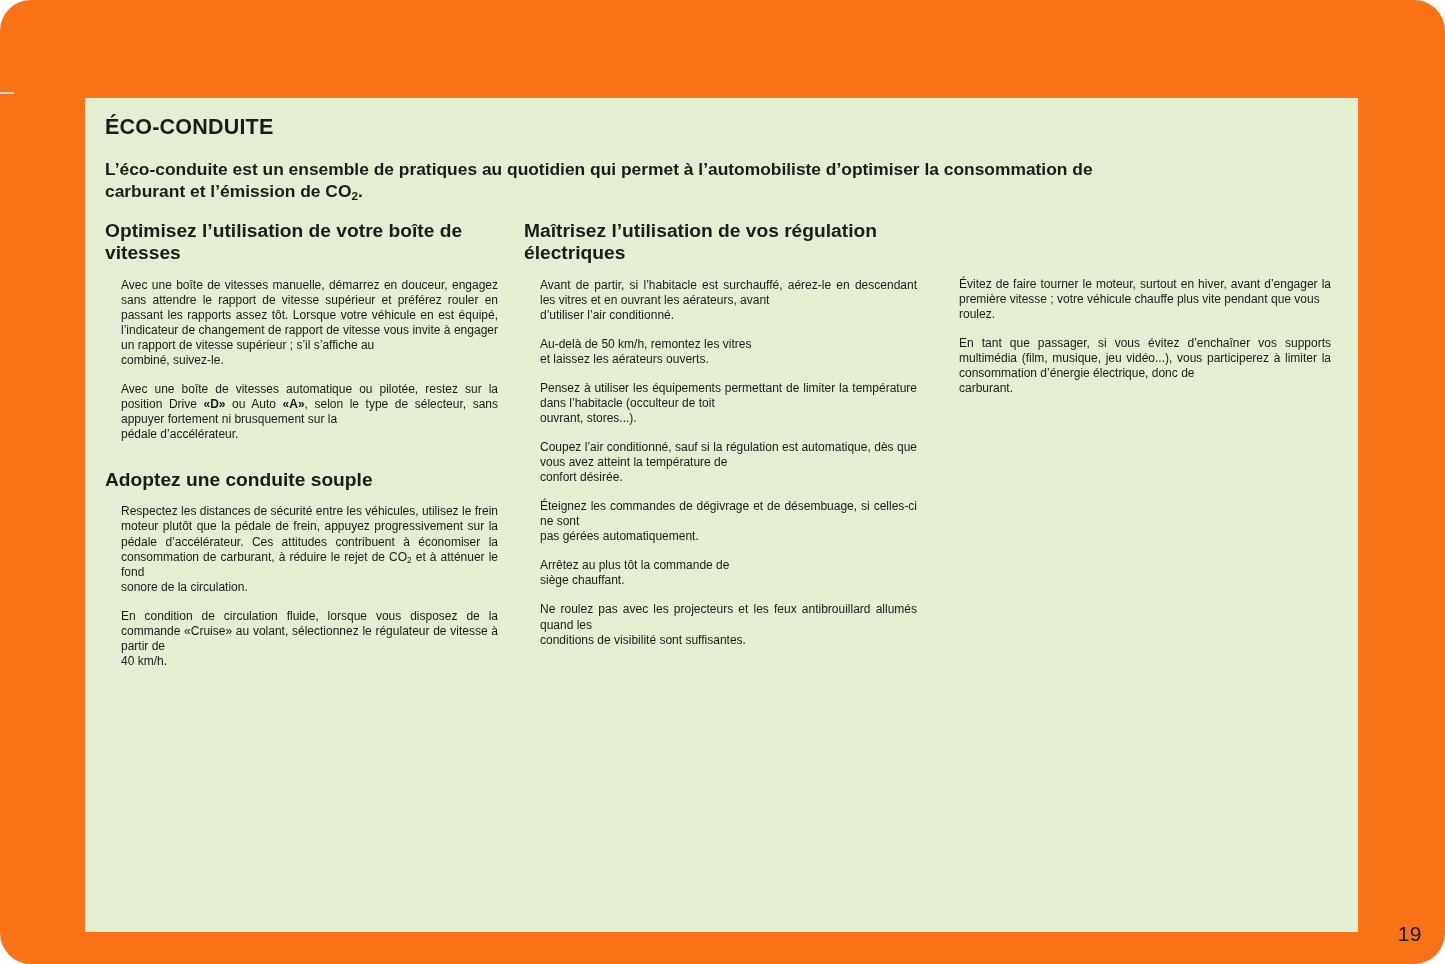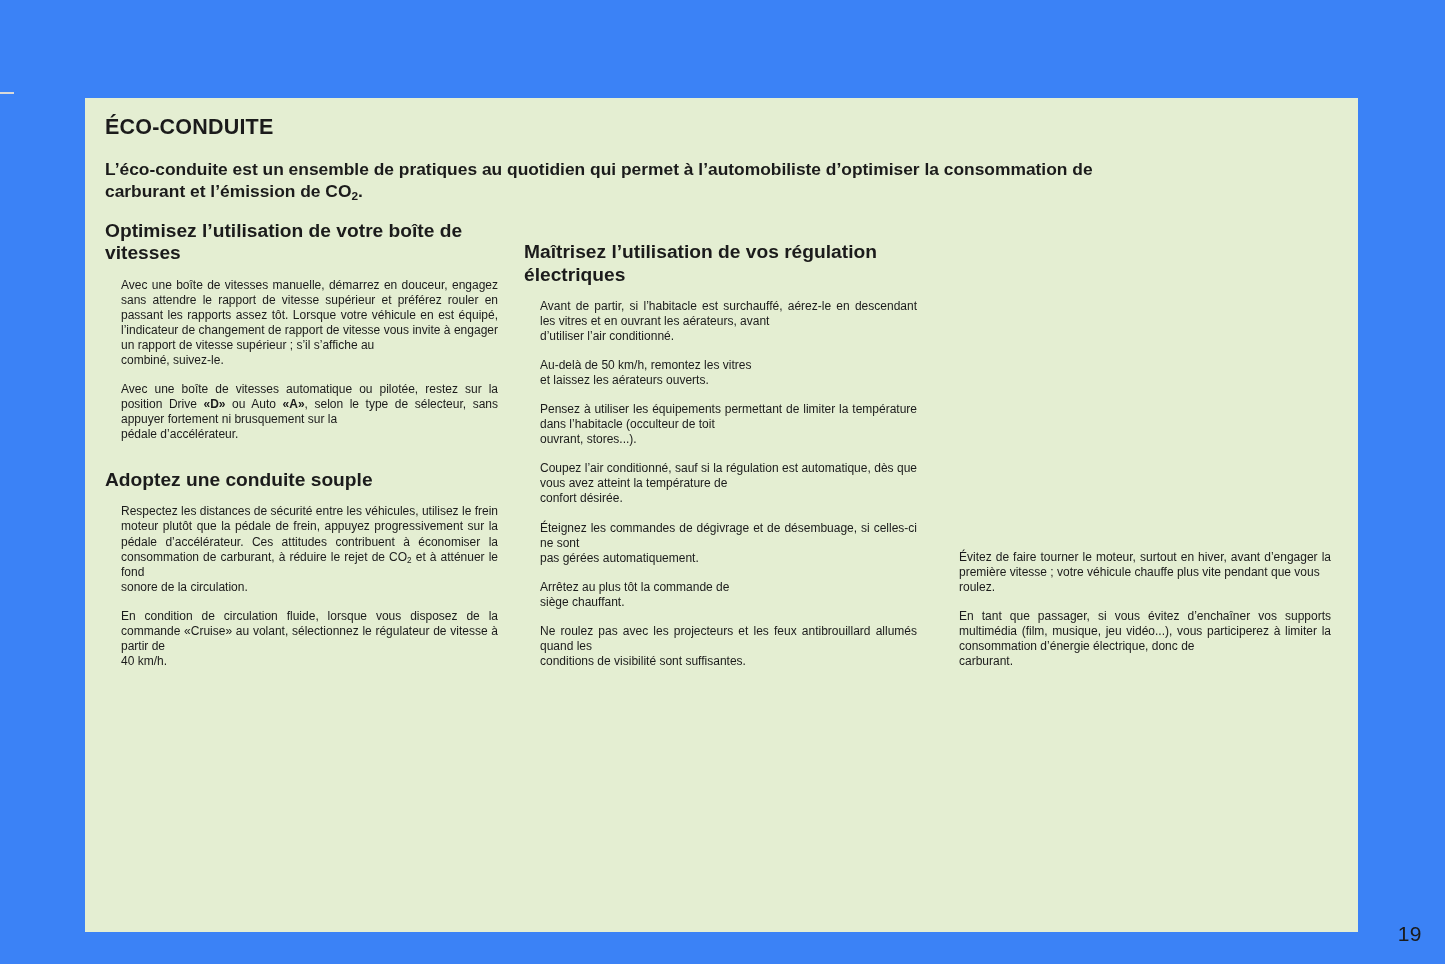--- a/index.html
+++ b/index.html
@@ -12,21 +12,22 @@
     height: 964px;
     background: #ffffff;
     font-family: "Liberation Sans", sans-serif;
     position: relative;
     overflow: hidden;
   }
 
   .page {
     position: absolute;
     inset: 0;
-    background: #3b82f6;
+    background: #f97316;
+    border-radius: 31px;
   }
 
   
   .crop-mark {
     position: absolute;
     left: 0;
     top: 92px;
     width: 14px;
     height: 2px;
     background: #d9d9d9;
@@ -68,21 +69,21 @@
 
   sub {
     font-size: 0.68em;
     vertical-align: -0.22em;
     line-height: 0;
   }
 
   .columns {
     display: flex;
     gap: 26px;
-    align-items: flex-end;
+    align-items: flex-start;
   }
 
   .col {
     width: 393px;
     flex: 0 0 393px;
   }
   .col.col-3 {
     width: 388px;
     flex: 0 0 388px;
   }

